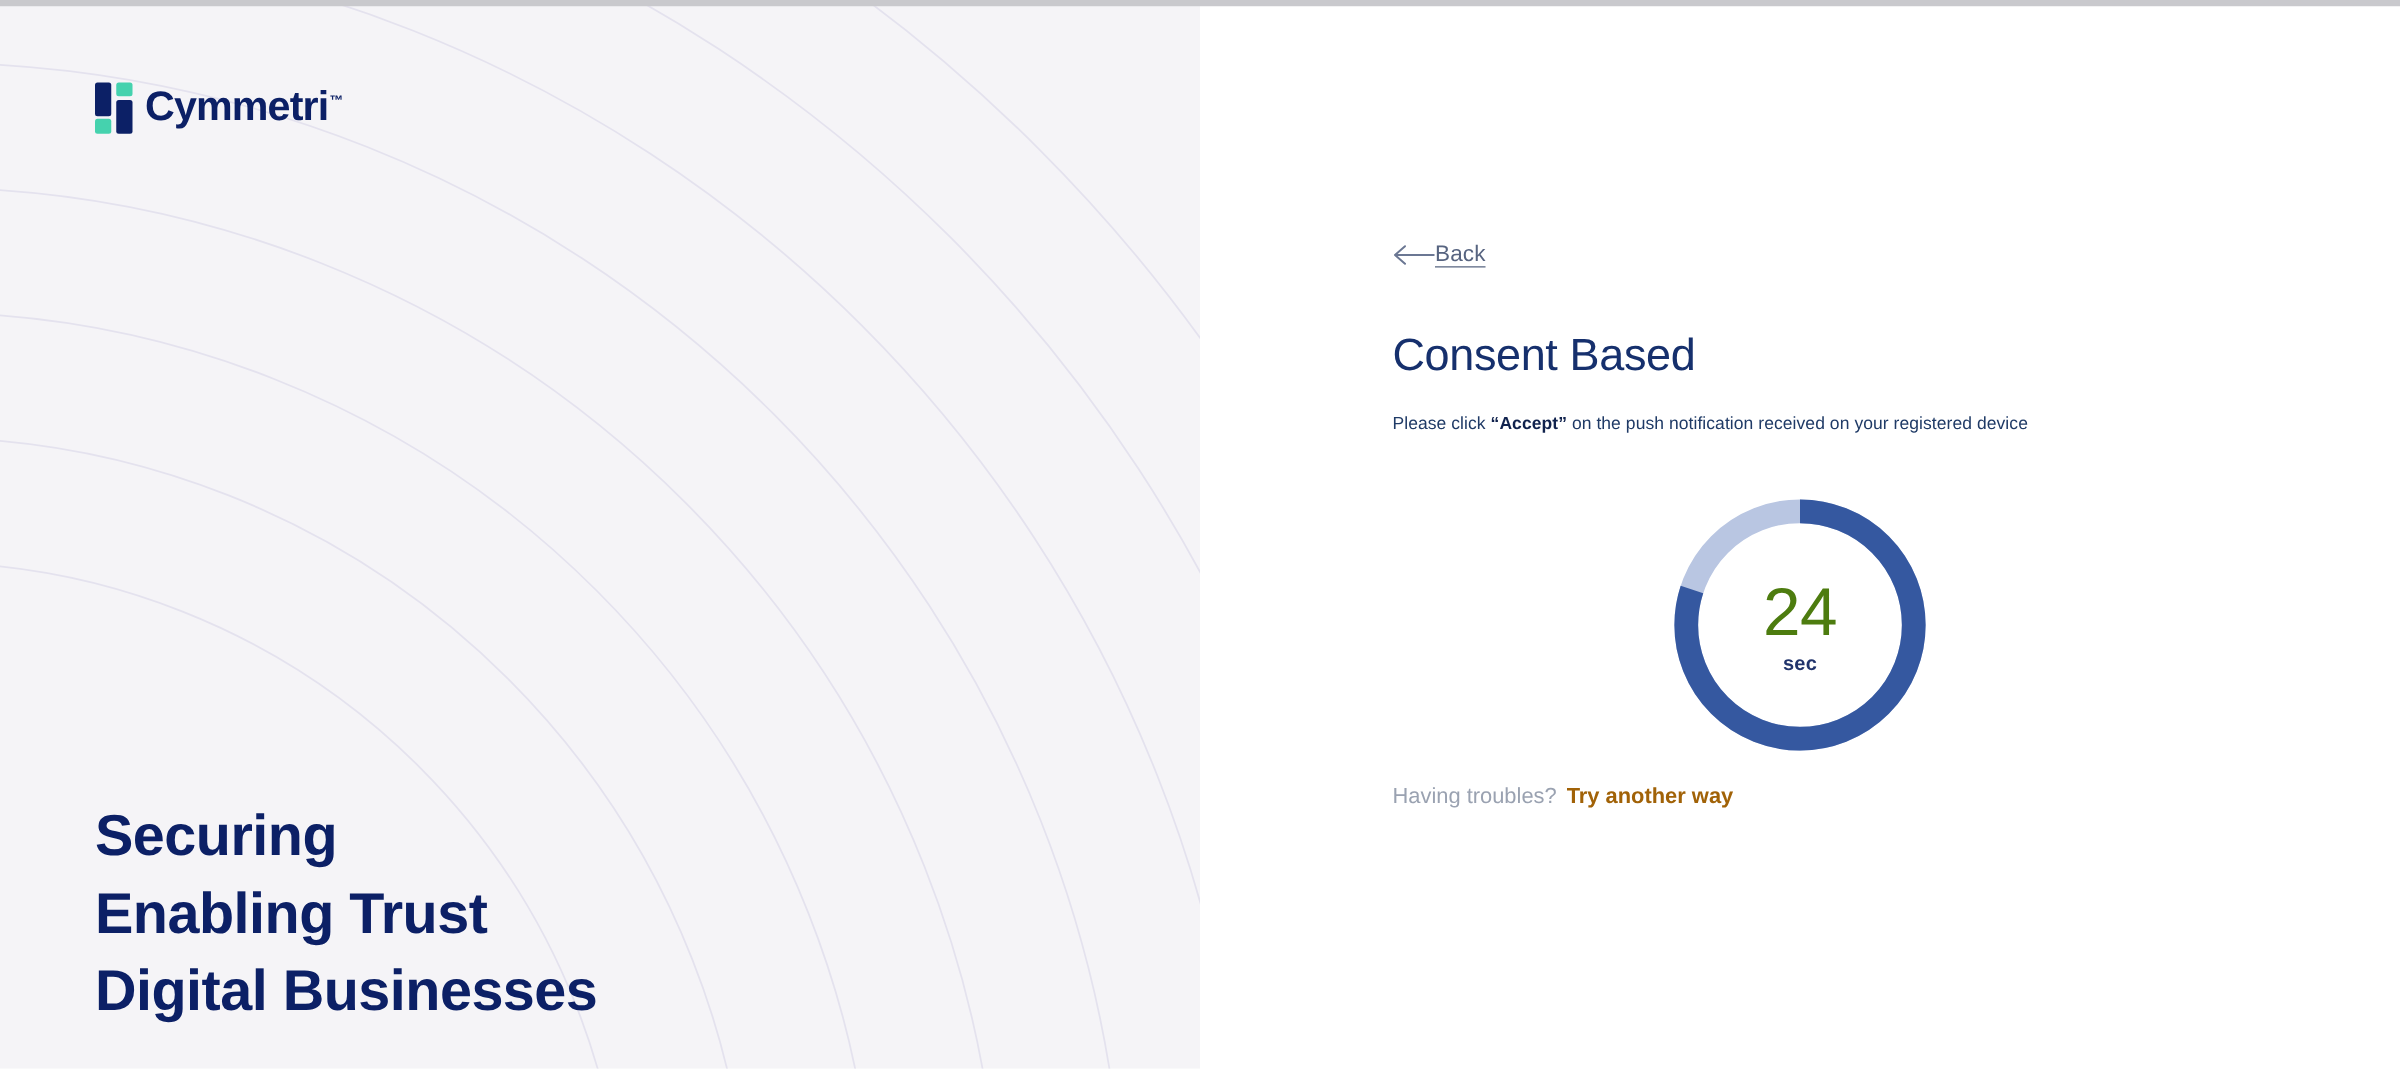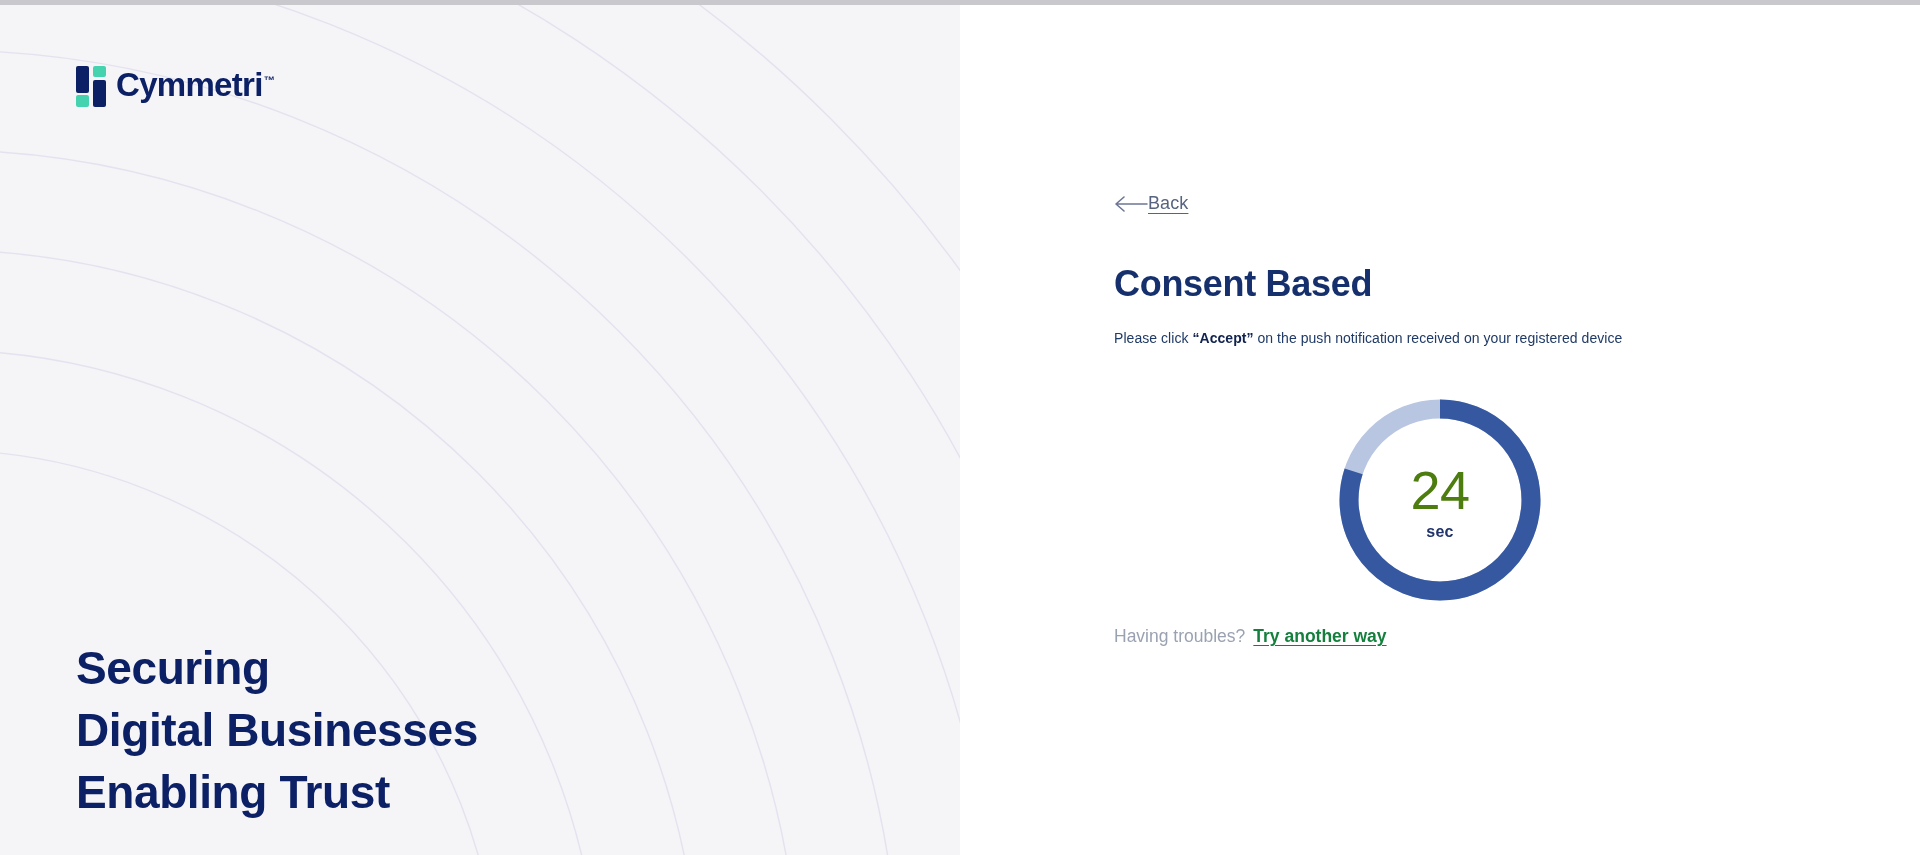--- a/index.html
+++ b/index.html
@@ -122,21 +122,21 @@
     font-size: 18px;
     color: #576480;
     text-decoration: underline;
     text-underline-offset: 4px;
     letter-spacing: 0.1px;
   }
 
   .title {
     margin-top: 48px;
     font-size: 36px;
-    font-weight: 700;
+    font-weight: 400;
     color: #16306d;
     letter-spacing: -0.3px;
     line-height: 44px;
   }
 
   .desc {
     margin-top: 18px;
     font-size: 14px;
     line-height: 28px;
     color: #1f3a66;
@@ -184,23 +184,22 @@
 
   .trouble-row {
     margin-top: 22px;
     font-size: 17.5px;
     color: #9aa2b1;
     display: flex;
     gap: 8px;
     align-items: baseline;
   }
   .trouble-link {
-    color: #15803d;
-    font-weight: 700;
-    text-decoration: underline;
+    color: #a16207;
+    font-weight: 700;
     text-underline-offset: 3px;
     cursor: pointer;
   }
 </style>
 </head>
 <body>
 
 <div class="page">
 
   <div class="top-strip"></div>
@@ -225,22 +224,22 @@
         <span class="lm-a"></span>
         <span class="lm-b"></span>
         <span class="lm-c"></span>
         <span class="lm-d"></span>
       </div>
       <div class="brand-word"><span>Cymmetri</span><sup class="brand-tm">™</sup></div>
     </div>
 
     <div class="headline">
       <span>Securing</span>
+      <span>Enabling Trust</span>
       <span>Digital Businesses</span>
-      <span>Enabling Trust</span>
     </div>
   </div>
 
   <div class="right-panel">
     <div class="right-inner">
 
       <div class="back-row">
         <svg class="back-arrow" width="34" height="16" viewBox="0 0 34 16" aria-hidden="true">
           <path d="M33 8 H2 M10 1 L2 8 L10 15" fill="none" stroke="#6b7793" stroke-width="1.6" stroke-linecap="round" stroke-linejoin="round"></path>
         </svg>

